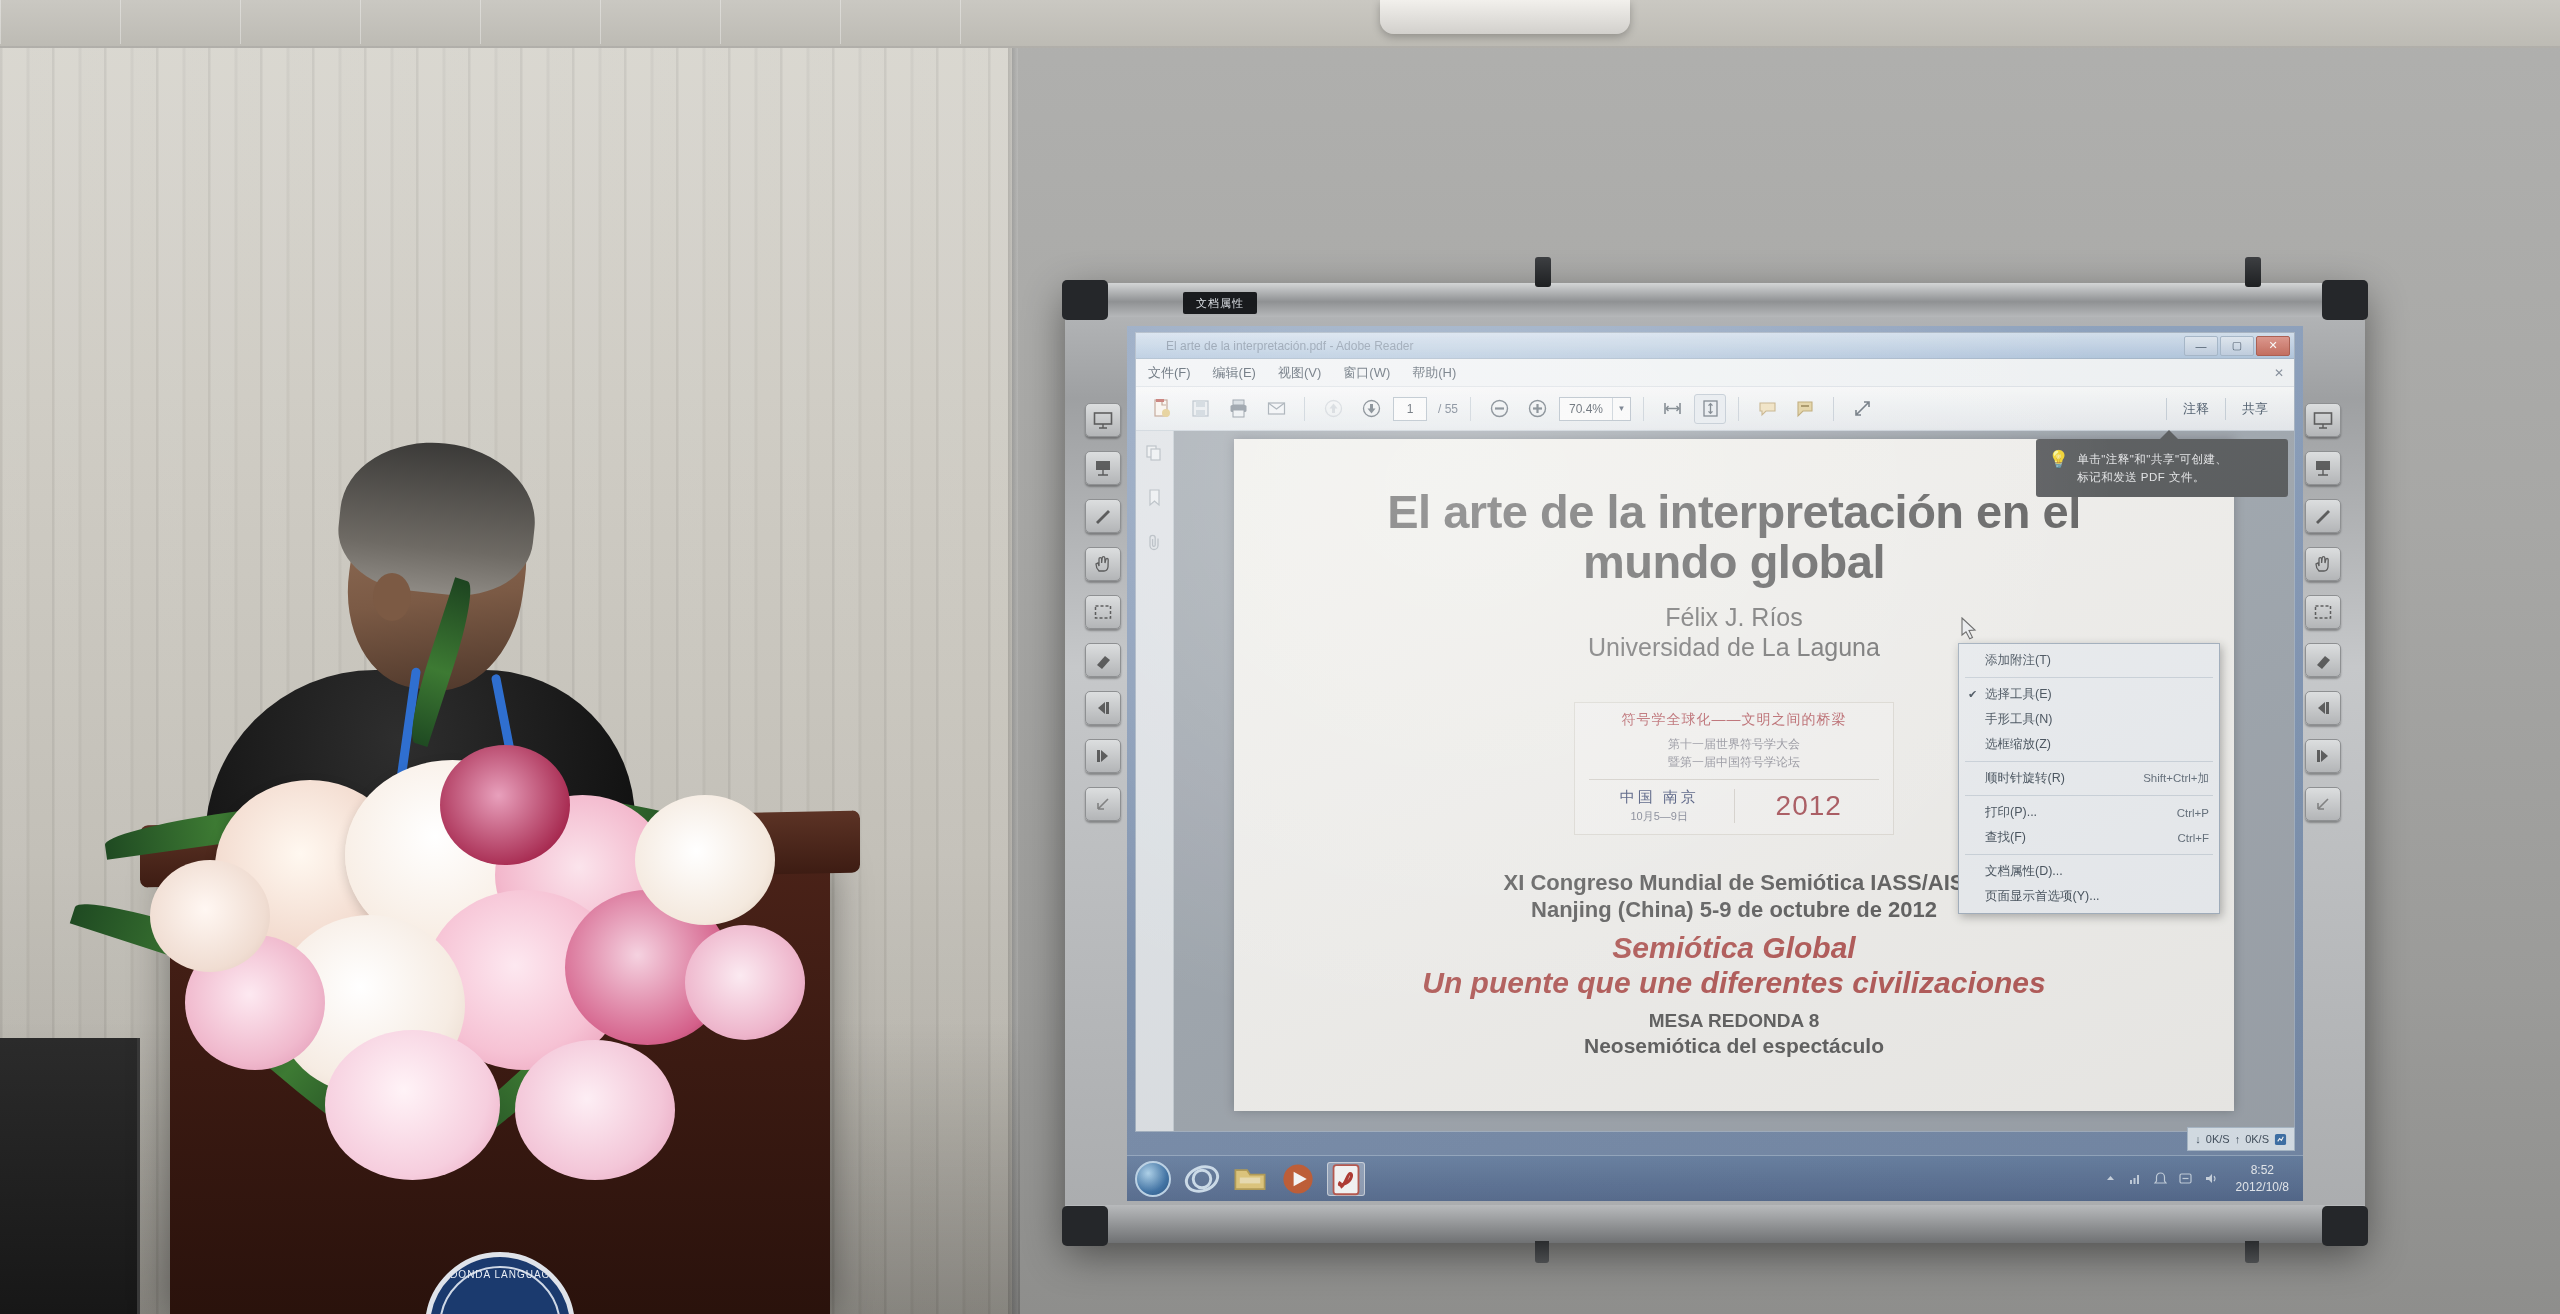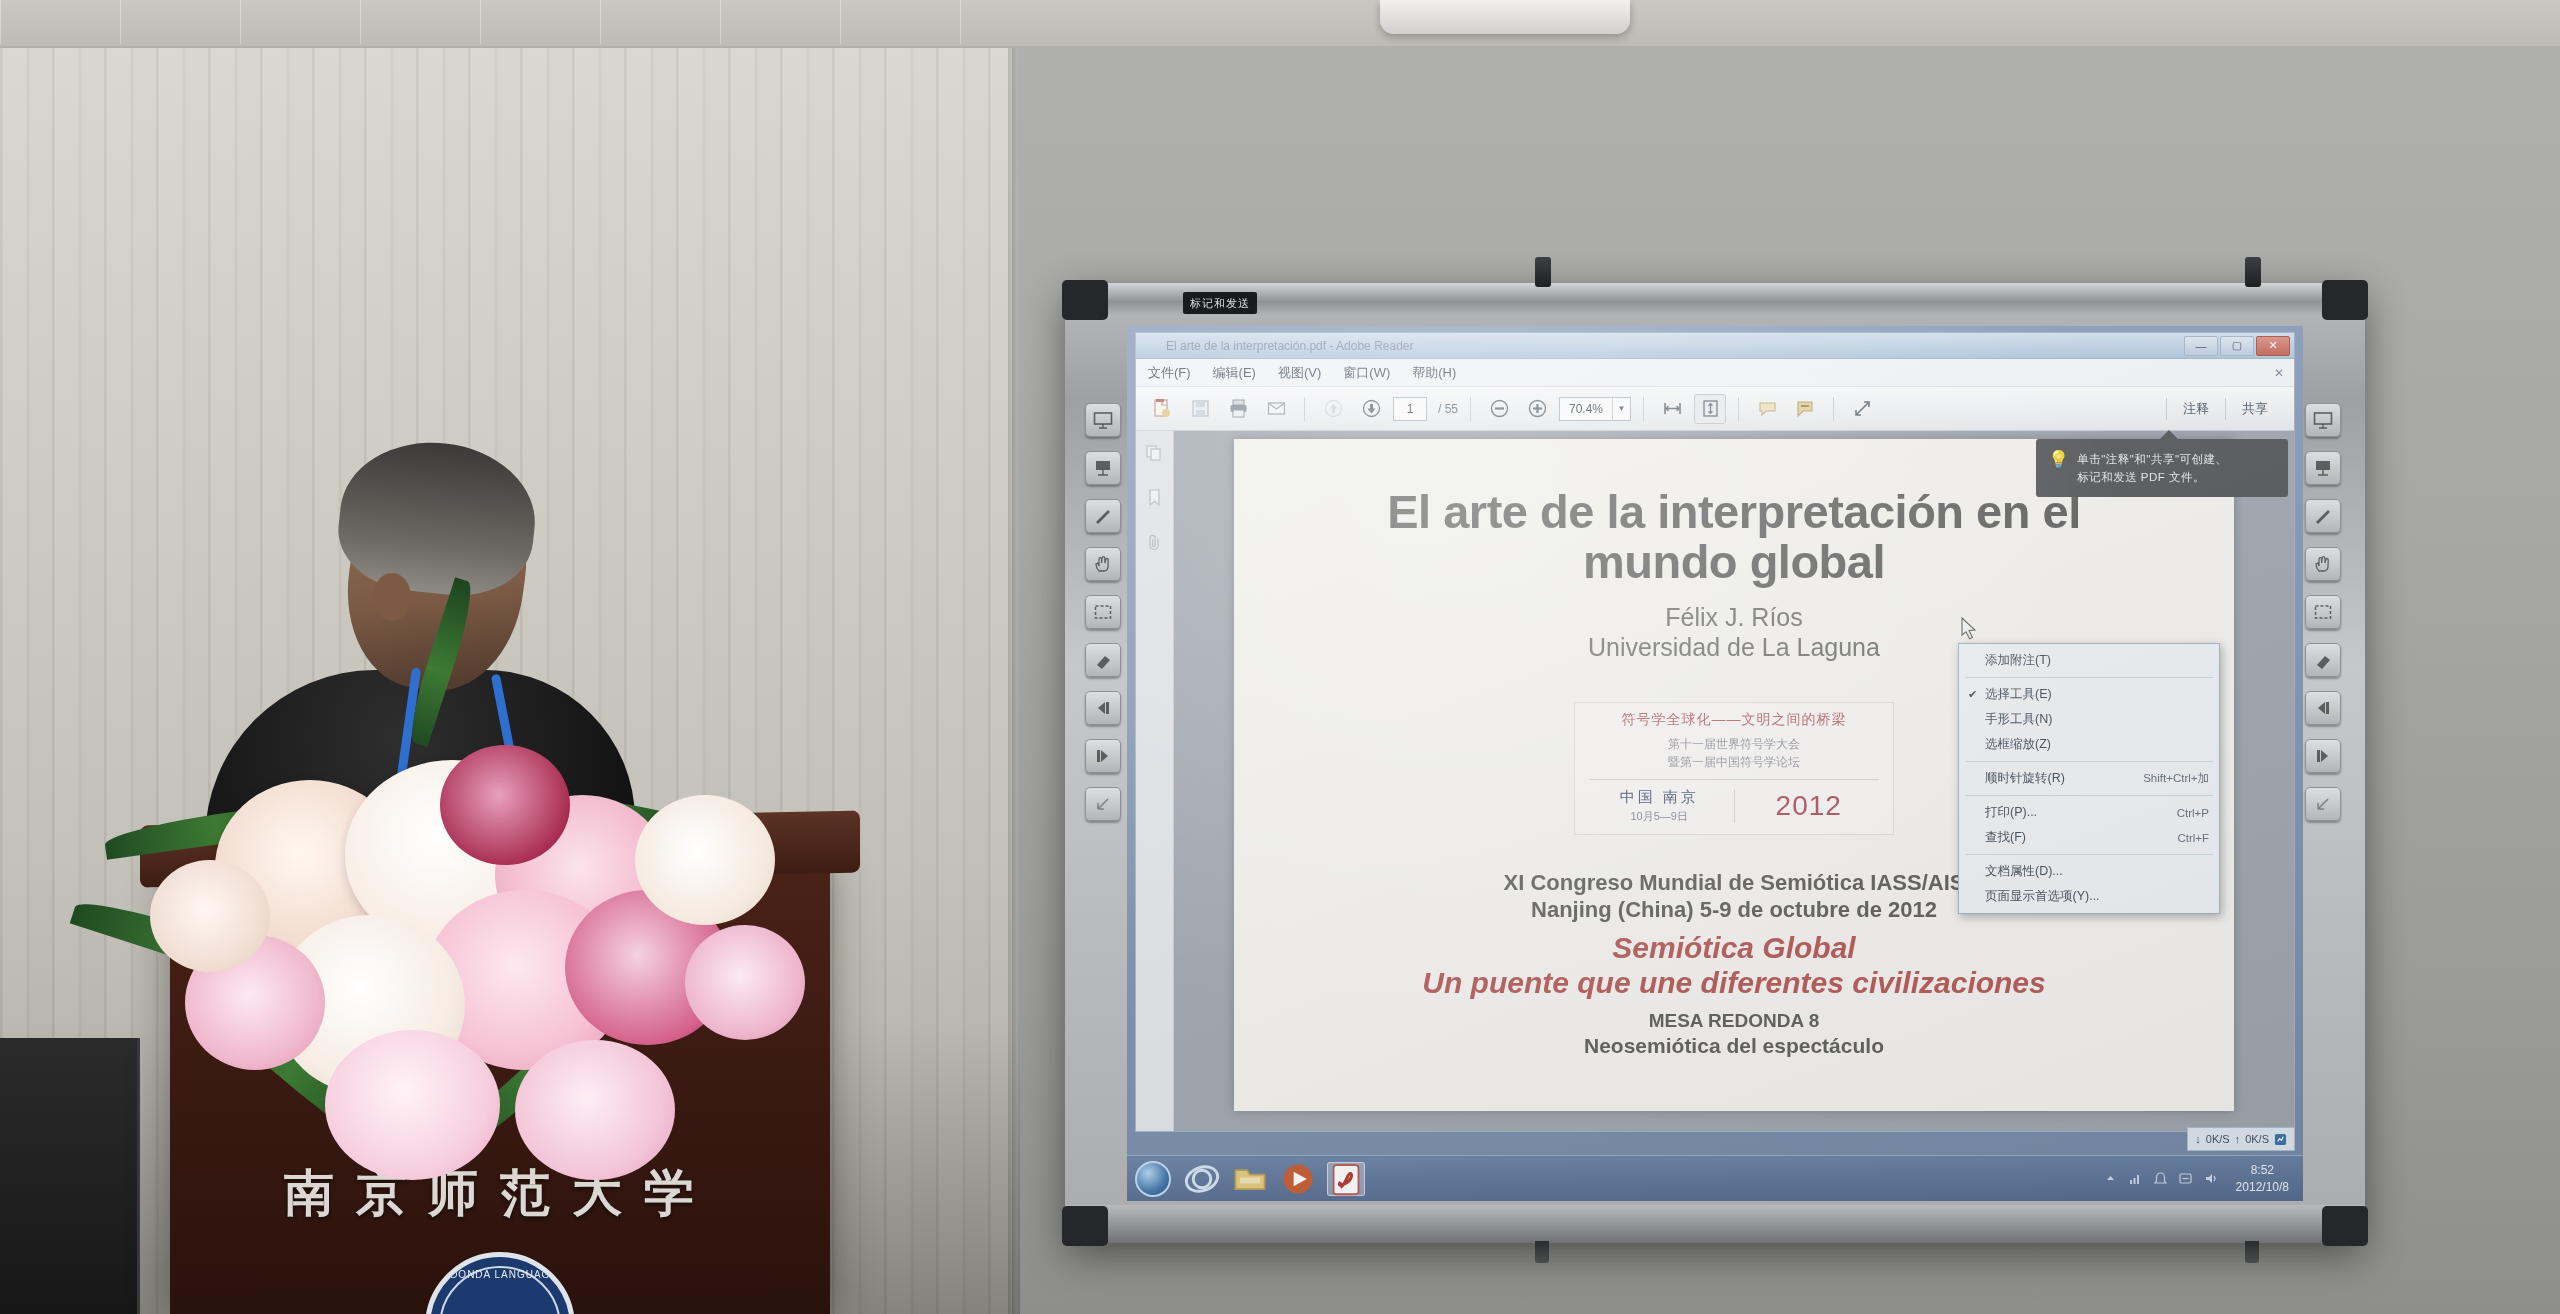--- a/index.html
+++ b/index.html
@@ -282,21 +282,20 @@
     <div class="torso"></div>
     <div class="head"></div>
     <div class="hair"></div>
     <div class="ear"></div>
     <div class="lanyard-l"></div>
     <div class="lanyard-r"></div>
   </div>
 
   <div class="podium">
     <div class="podium-top"></div>
-    <div class="podium-text">南京师范大学</div>
     <div class="podium-emblem">
       <div class="emblem-ring"></div>
       <div class="emblem-label">REDONDA LANGUAGES</div>
     </div>
   </div>
 
   <div class="bouquet">
     <div class="leaf" style="left:-20px;top:150px;width:300px;height:34px;transform:rotate(18deg);"></div>
     <div class="leaf" style="left:10px;top:90px;width:250px;height:30px;transform:rotate(-8deg);"></div>
     <div class="leaf" style="left:560px;top:120px;width:330px;height:36px;transform:rotate(-16deg) scaleX(-1);"></div>
@@ -325,21 +324,21 @@
     <div class="frame-top"></div>
     <div class="frame-bottom"></div>
     <div class="corner tl"></div>
     <div class="corner tr"></div>
     <div class="corner bl"></div>
     <div class="corner br"></div>
     <div class="mount m1"></div>
     <div class="mount m2"></div>
     <div class="mount-clip c1"></div>
     <div class="mount-clip c2"></div>
-    <div class="brand-tag">标记和发送</div>
+    <div class="brand-tag">文档属性</div>
 
     <div class="rail left">
       <div class="key">
         <svg viewBox="0 0 20 18">
             <rect x="1.5" y="2" width="17" height="11" fill="none" stroke="#3a3a3a" stroke-width="1.6"></rect>
             <path d="M10 13v4M6 17h8" stroke="#3a3a3a" stroke-width="1.4"></path>
           </svg>
       </div>
       <div class="key">
         <svg viewBox="0 0 20 18">

